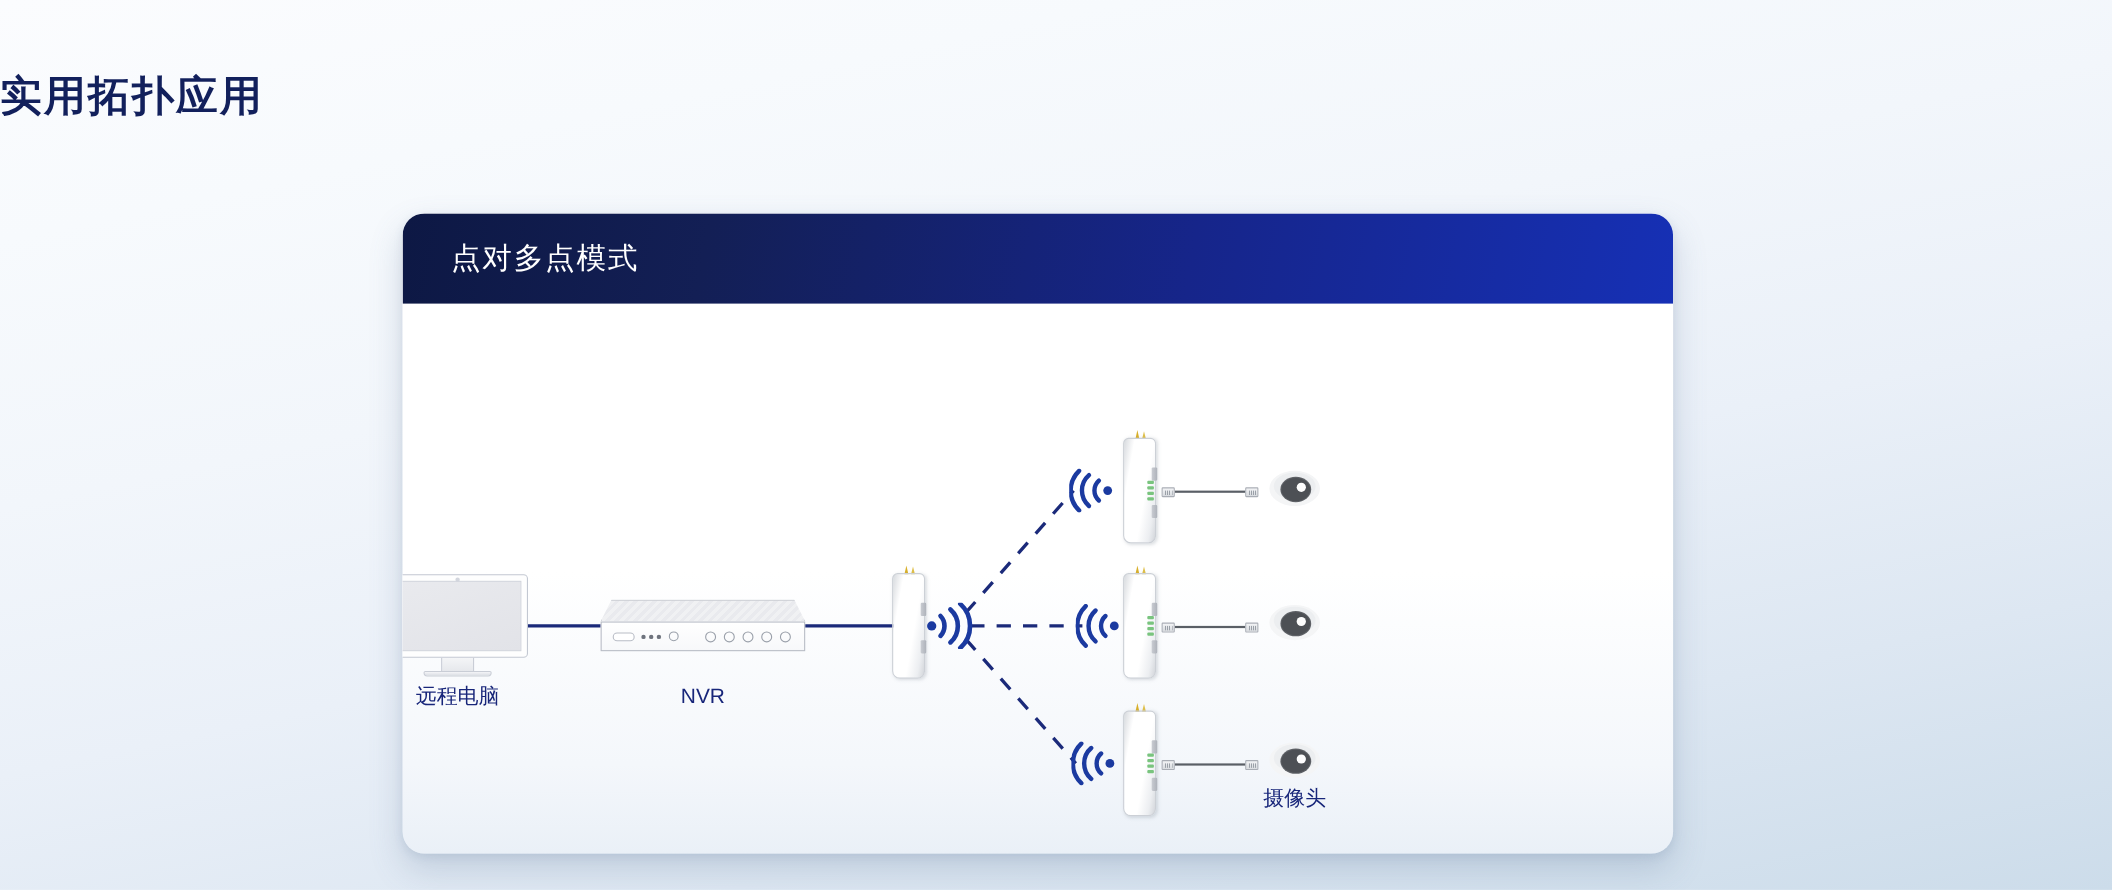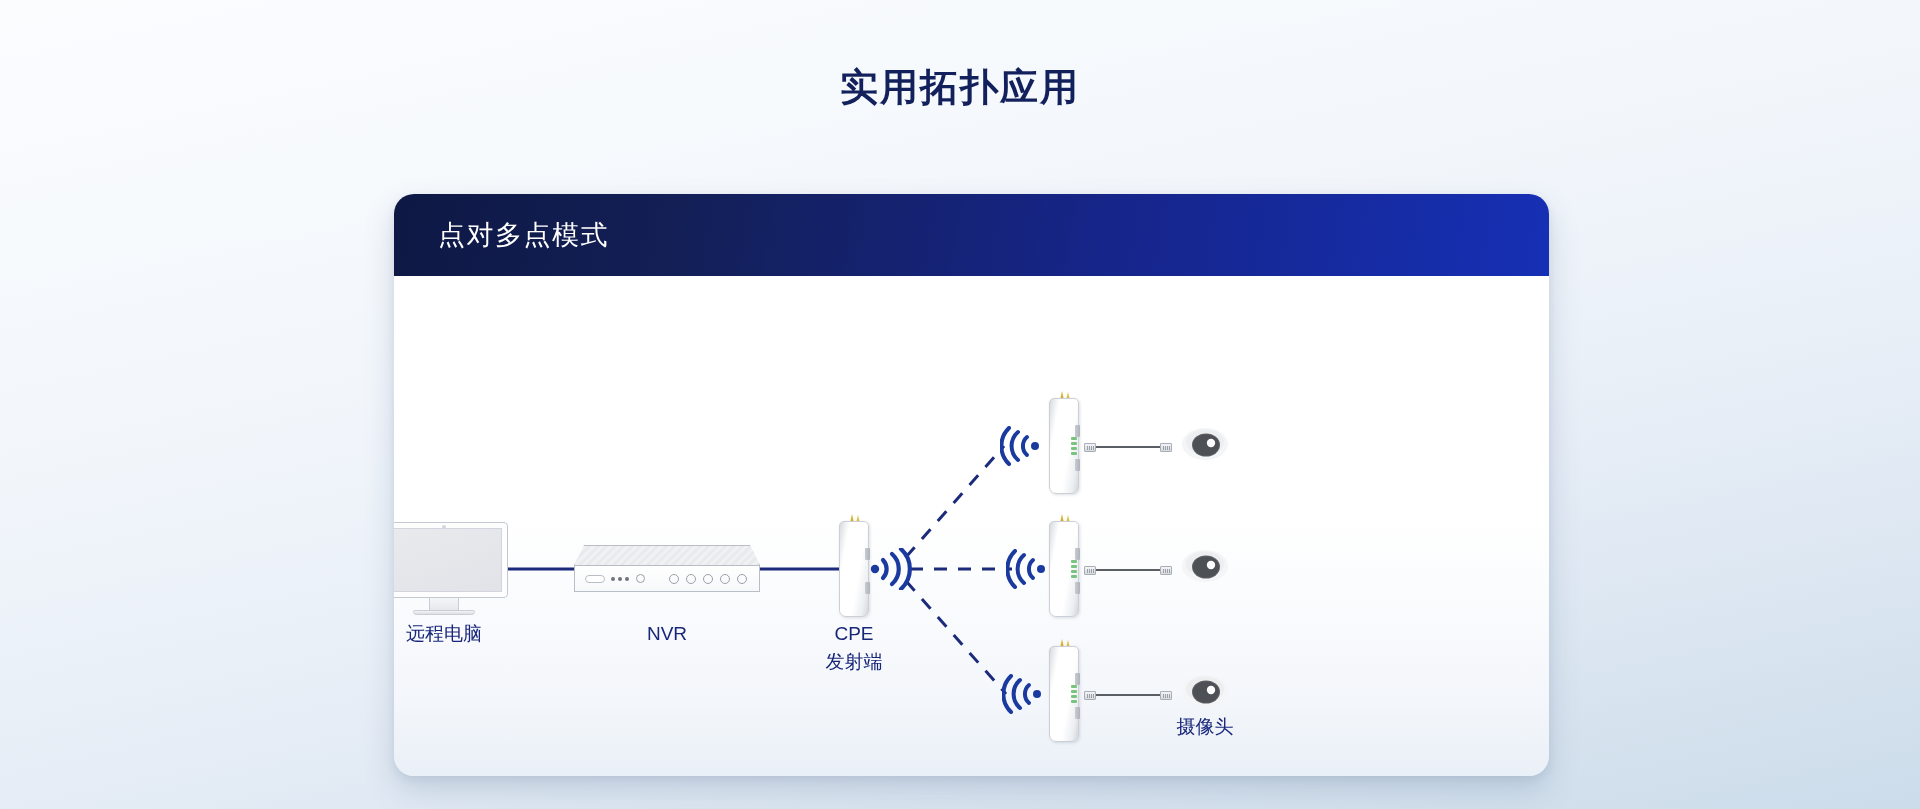--- a/index.html
+++ b/index.html
@@ -18,32 +18,32 @@
         #f2f6fb 38%,
         #eaf0f8 58%,
         #dde7f2 78%,
         #ccdcea 100%);
     position: relative;
   }
 
   
   .page-title {
     width: 100%;
-    text-align: center;
+    text-align: left;
     padding-top: 62px;
     font-size: 38px;
     font-weight: bold;
     letter-spacing: 2px;
     color: #12205c;
   }
 
   
   .card {
     position: absolute;
-    left: 394px;
+    left: 366px;
     top: 194px;
     width: 1155px;
     height: 582px;
     border-radius: 20px;
     background: linear-gradient(180deg, #ffffff 0%, #ffffff 56%, #f4f7fb 86%, #eaf0f7 100%);
     box-shadow: 0 14px 30px rgba(90,115,150,0.24), 0 3px 8px rgba(90,115,150,0.12);
     overflow: hidden;
   }
 
   .card-header {
@@ -252,22 +252,20 @@
         <div class="cpe-port" style="top:60px;"></div>
       </div>
     </div>
 
     <svg class="wifi" style="left:476px; top:272px; width:46px; height:42px;" viewBox="0 0 46 42">
       <circle cx="5" cy="21" r="4.2" fill="#1b3aa0"></circle>
       <path d="M13 12 A13 13 0 0 1 13 30" stroke="#1b3aa0" stroke-width="4.2" fill="none" stroke-linecap="round"></path>
       <path d="M22 6 A20 20 0 0 1 22 36" stroke="#1b3aa0" stroke-width="4.2" fill="none" stroke-linecap="round"></path>
       <path d="M31 1 A27 27 0 0 1 31 41" stroke="#1b3aa0" stroke-width="4.2" fill="none" stroke-linecap="round"></path>
     </svg>
-    <div class="caption" style="left:360px; top:344px;">CPE
-发射端</div>
 
     <svg class="wifi" style="left:606px; top:150px; width:40px; height:40px;" viewBox="0 0 40 40">
       <circle cx="35" cy="20" r="4" fill="#1b3aa0"></circle>
       <path d="M27 11 A12 12 0 0 0 27 29" stroke="#1b3aa0" stroke-width="4" fill="none" stroke-linecap="round"></path>
       <path d="M18 6 A18.5 18.5 0 0 0 18 34" stroke="#1b3aa0" stroke-width="4" fill="none" stroke-linecap="round"></path>
       <path d="M9 2 A25 25 0 0 0 9 38" stroke="#1b3aa0" stroke-width="4" fill="none" stroke-linecap="round"></path>
     </svg>
     <div class="node cpe" style="left:655px; top:122px;">
       <svg class="cpe-ant" viewBox="0 0 14 11">
         <path d="M2 11 L4 2 L6 11 Z" fill="#d9b02a"></path>

